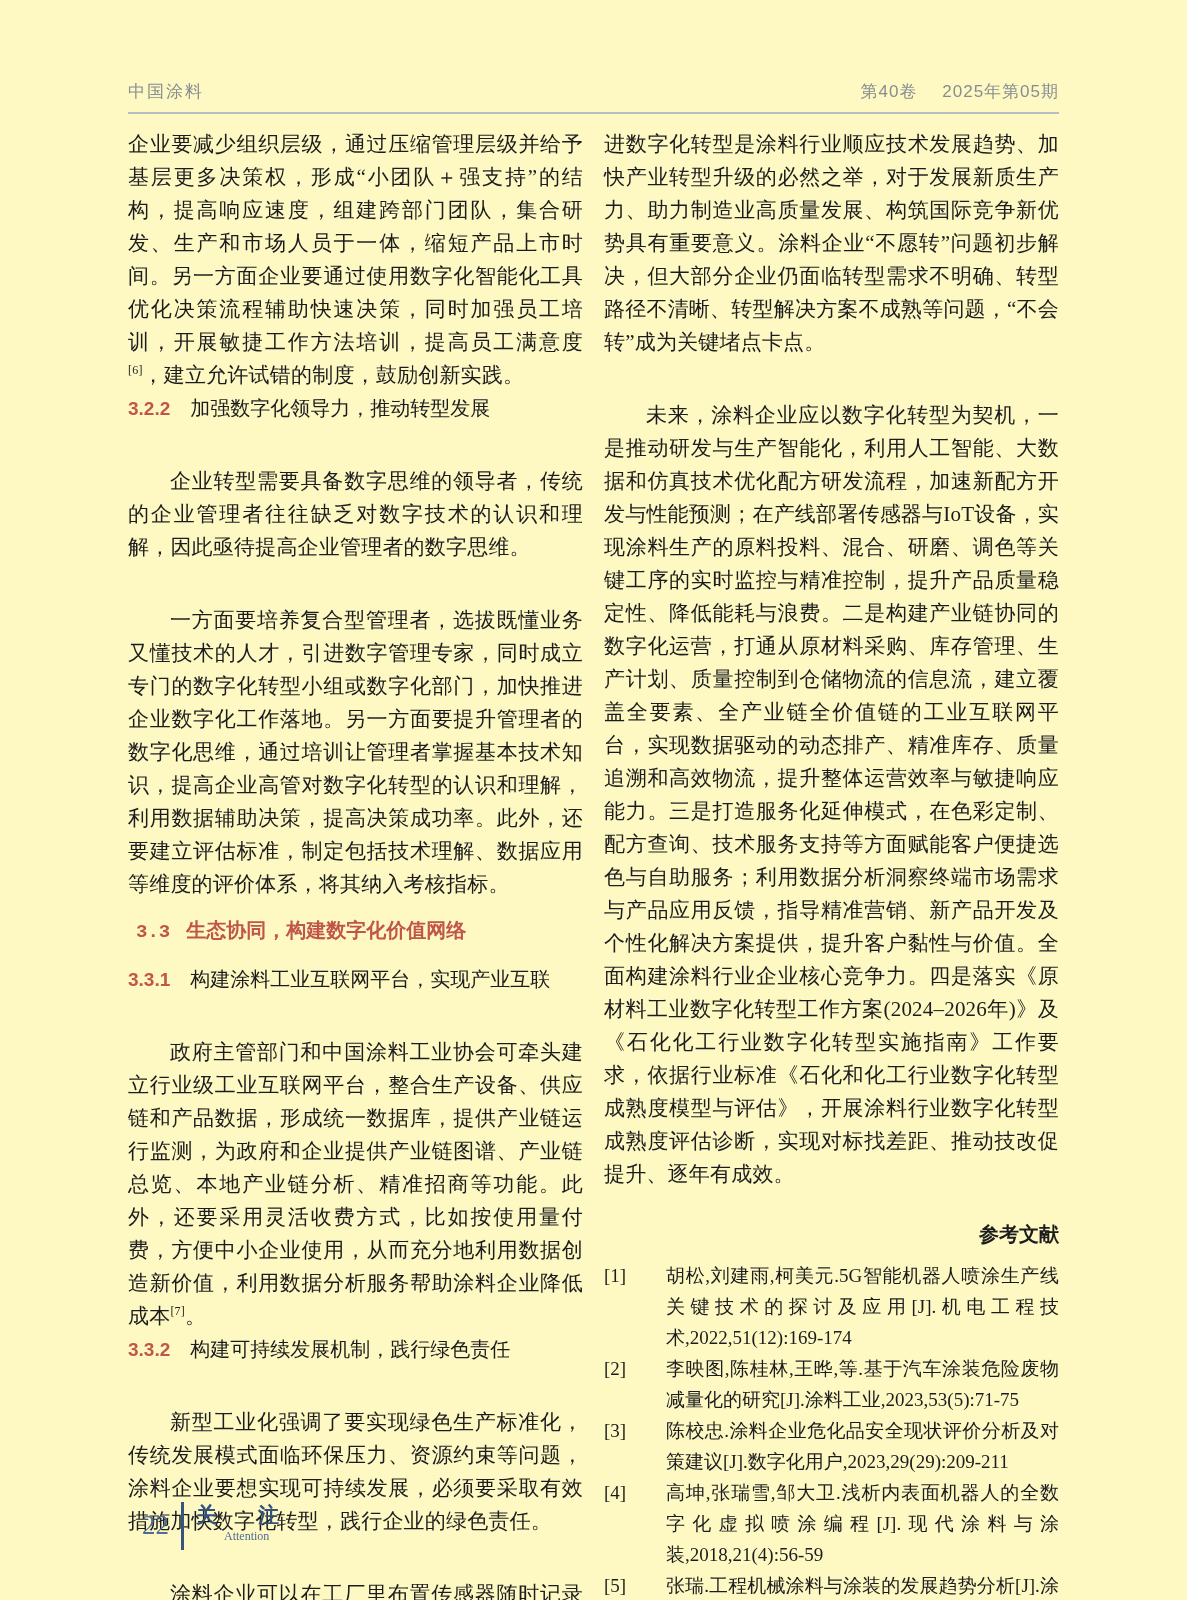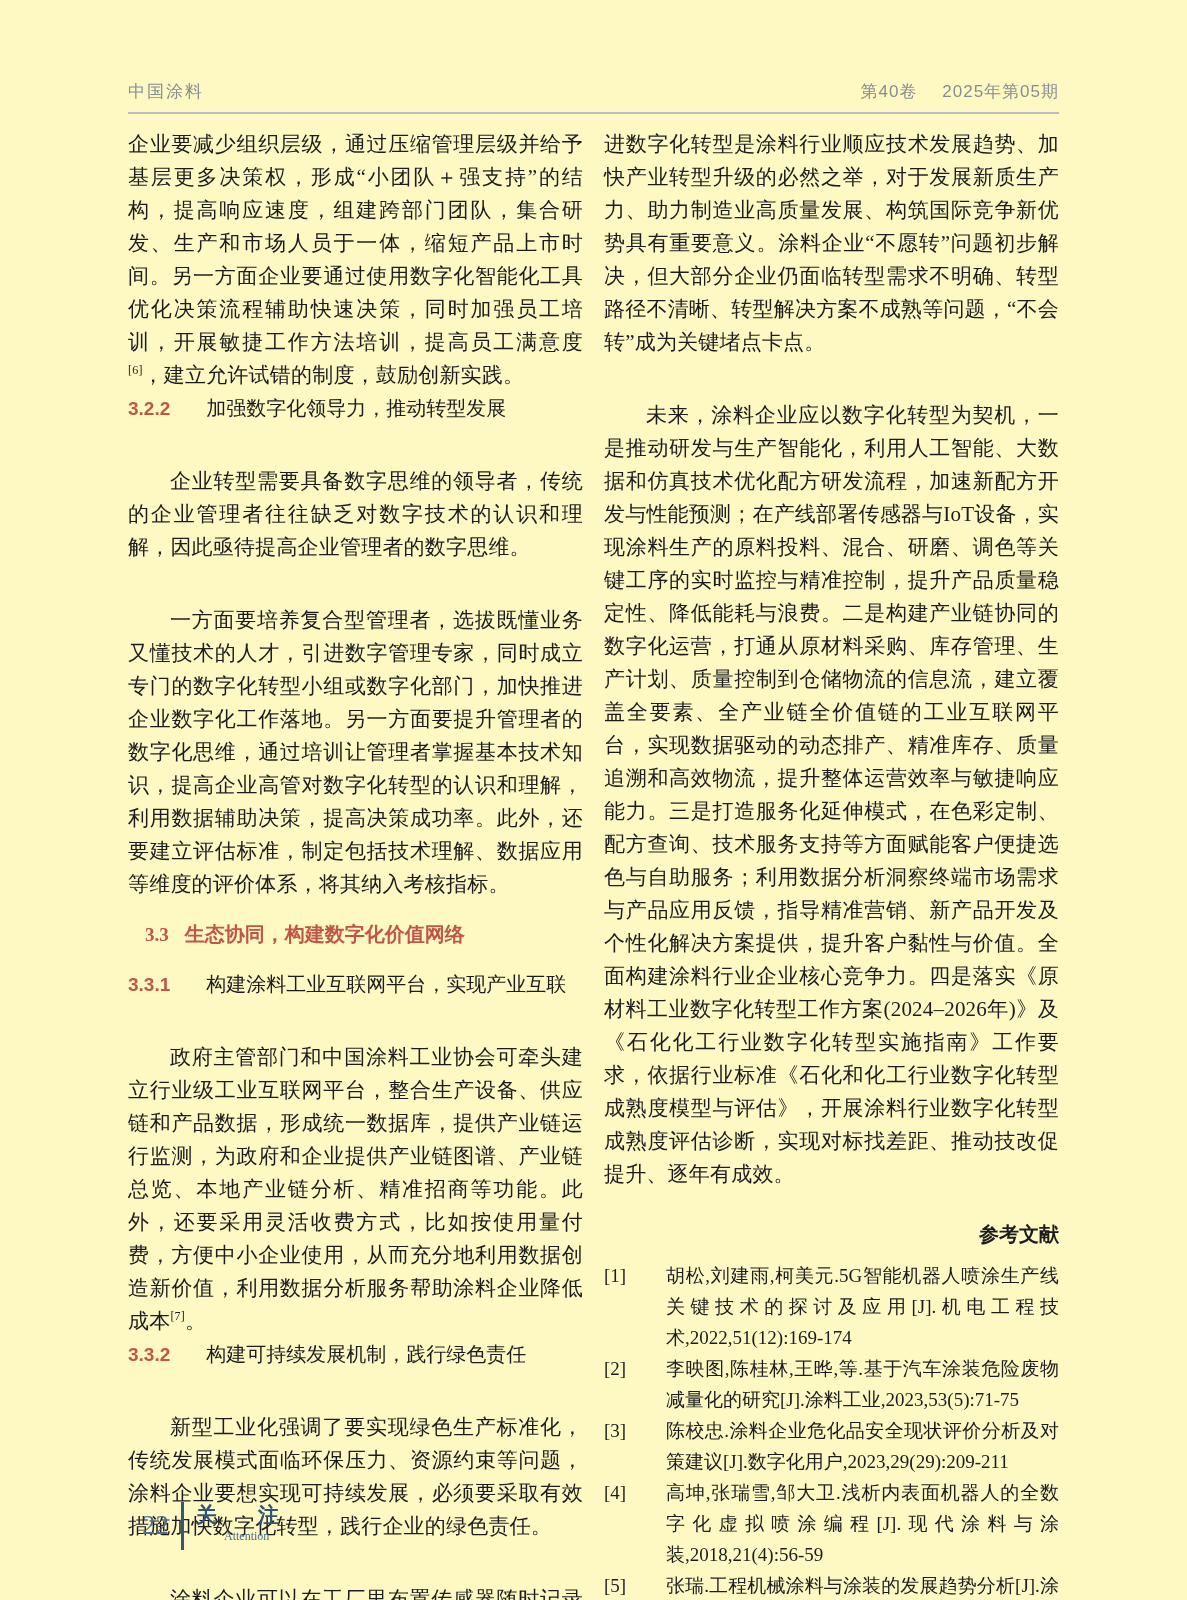--- a/index.html
+++ b/index.html
@@ -34,24 +34,24 @@
     text-align: justify; letter-spacing: 0.2px;
   }
   p.indent { text-indent: 2em; margin-top: 40px; }
   sup.cite { font-size: 12px; line-height: 0; }
   
   .h-sub { margin: 0; font-size: 20px; line-height: 33px; }
   .h-sub .num {
     color: #c0564a; font-family: "Liberation Sans", "DejaVu Sans", sans-serif;
     font-weight: bold; margin-right: 20px; font-size: 19px;
   }
-  .h-sub .title { color: #1c1c1e; margin-left: 16px; }
+  .h-sub .title { color: #1c1c1e; }
   
-  .h-red { margin: 17px; font-size: 20px; line-height: 33px;
-    font-family: Liberation Serif, serif; font-weight: bold; color: #c0564a; }
+  .h-red { margin: 8px; font-size: 20px; line-height: 46px;
+    font-family: Liberation Mono, monospace; font-weight: bold; color: #c0564a; }
   .h-red .num { margin-right: 16px; font-size: 19px; }
   
   .refs-title {
     margin: 30px 0 12px 0; text-align: right;
     font-family: "Liberation Sans", "DejaVu Sans", sans-serif;
     font-weight: bold; font-size: 20px; color: #1c1c1e;
   }
   .ref-item {
     position: relative; padding-left: 62px;
     font-size: 19px; line-height: 31px; text-align: justify; margin: 0;

